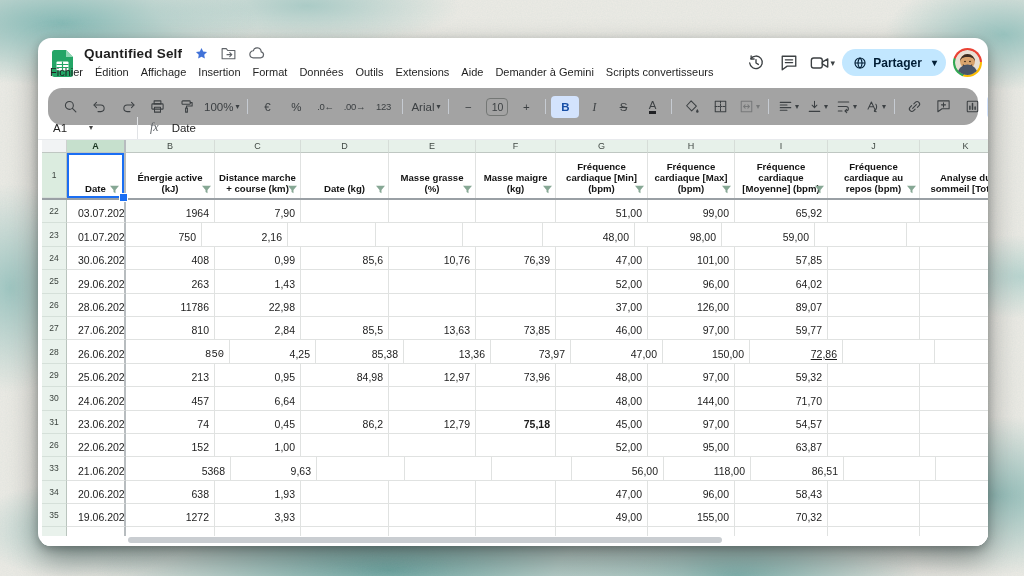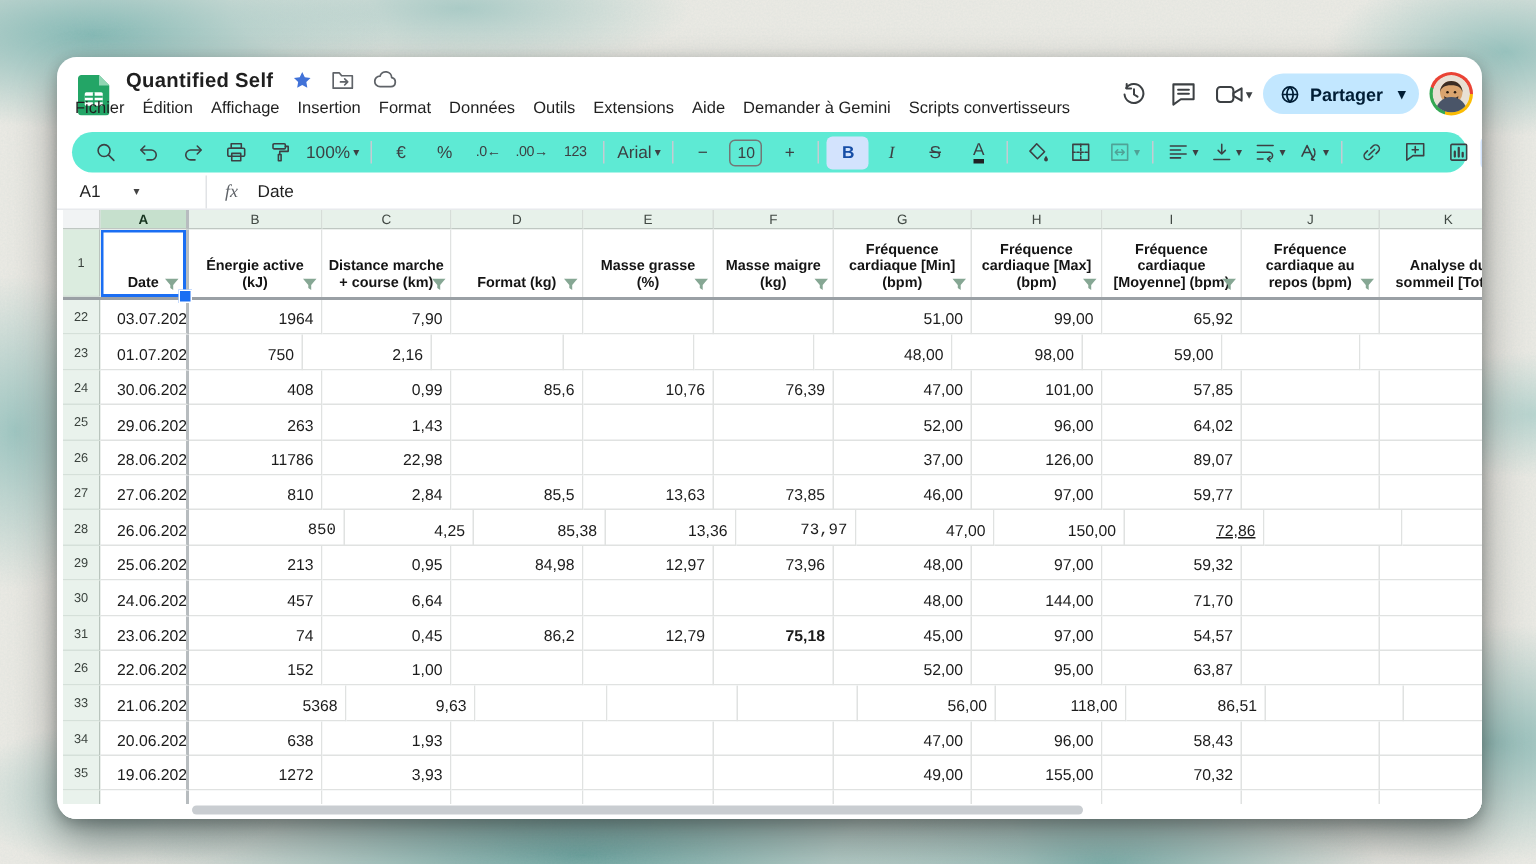--- a/index.html
+++ b/index.html
@@ -34,21 +34,21 @@
   .hicon{width:26px;height:26px;display:flex;align-items:center;justify-content:center;color:#3c4043;}
   .hicon .caret{font-size:9px;color:#3c4043;margin-left:1px;}
   .share{height:27px;background:#c2e7ff;border-radius:14px;display:flex;align-items:center;
     padding:0 9px 0 11px;gap:6px;color:#001d35;font-size:12px;font-weight:700;}
   .share .caret{font-size:10px;margin-left:4px;}
   .avatar{width:25px;height:25px;border-radius:50%;padding:2px;
     background:conic-gradient(#ea4335 0 25%,#fbbc04 25% 55%,#34a853 55% 80%,#ea4335 80% 100%);}
   .avatar .face{width:25px;height:25px;border-radius:50%;display:block;}
 
   
-  #toolbar{position:absolute;left:10px;right:10px;top:50px;height:27px;background:#5eead4;
+  #toolbar{position:absolute;left:10px;right:10px;top:50px;height:37px;background:#a3a3a3;
     border-radius:14px;display:flex;align-items:center;padding:0 8px;}
   #toolbar-items{display:flex;align-items:center;gap:1px;flex:1;}
   .tb{min-width:22px;height:22px;border-radius:4px;display:flex;align-items:center;justify-content:center;
     font-size:11.5px;color:#3c4043;padding:0 3px;gap:2px;white-space:nowrap;}
   .tb.active{background:#d3e3fd;color:#174ea6;}
   .tb.disabled{opacity:.42;}
   .tb .lbl.b{font-weight:800;}
   .tb .lbl.i{font-style:italic;font-family:"Liberation Serif",serif;}
   .tb .lbl.s{text-decoration:line-through;}
   .tb .lbl.u{border-bottom:3px solid #202124;line-height:11px;}
@@ -388,21 +388,21 @@
             <path d="M1 1h12L8.3 6.6V11L5.7 9.4V6.6Z" fill="#86a794"></path>
           </svg>
         </div>
         <div class="c hcell" style="width: 86px;">
           <span class="htext">Distance marche + course (km)</span>
           <svg class="funnel" width="11" height="9" viewBox="0 0 14 12">
             <path d="M1 1h12L8.3 6.6V11L5.7 9.4V6.6Z" fill="#86a794"></path>
           </svg>
         </div>
         <div class="c hcell" style="width: 88px;">
-          <span class="htext">Format (kg)</span>
+          <span class="htext">Date (kg)</span>
           <svg class="funnel" width="11" height="9" viewBox="0 0 14 12">
             <path d="M1 1h12L8.3 6.6V11L5.7 9.4V6.6Z" fill="#86a794"></path>
           </svg>
         </div>
         <div class="c hcell" style="width: 87px;">
           <span class="htext">Masse grasse (%)</span>
           <svg class="funnel" width="11" height="9" viewBox="0 0 14 12">
             <path d="M1 1h12L8.3 6.6V11L5.7 9.4V6.6Z" fill="#86a794"></path>
           </svg>
         </div>
@@ -524,21 +524,21 @@
         <div class="c dc" style="width: 92px;"></div>
         <div class="c dc" style="width: 92px;"></div>
       </div>
       <div class="grow drow">
         <div class="c gut" style="width: 25px;">28</div>
         <div class="c dc date colA" style="width: 59px;">26.06.2025</div>
         <div class="c dc" style="width: 104px; font-family: Liberation Mono, monospace;">850</div>
         <div class="c dc" style="width: 86px;">4,25</div>
         <div class="c dc" style="width: 88px;">85,38</div>
         <div class="c dc" style="width: 87px;">13,36</div>
-        <div class="c dc" style="width: 80px; font-family: Liberation Mono, monospace;">73,97</div>
+        <div class="c dc" style="width: 80px;">73,97</div>
         <div class="c dc" style="width: 92px;">47,00</div>
         <div class="c dc" style="width: 87px;">150,00</div>
         <div class="c dc" style="width: 93px; text-decoration: underline;">72,86</div>
         <div class="c dc" style="width: 92px;"></div>
         <div class="c dc" style="width: 92px;"></div>
       </div>
       <div class="grow drow">
         <div class="c gut" style="width: 25px;">29</div>
         <div class="c dc date colA" style="width: 59px;">25.06.2025</div>
         <div class="c dc" style="width: 89px;">213</div>

